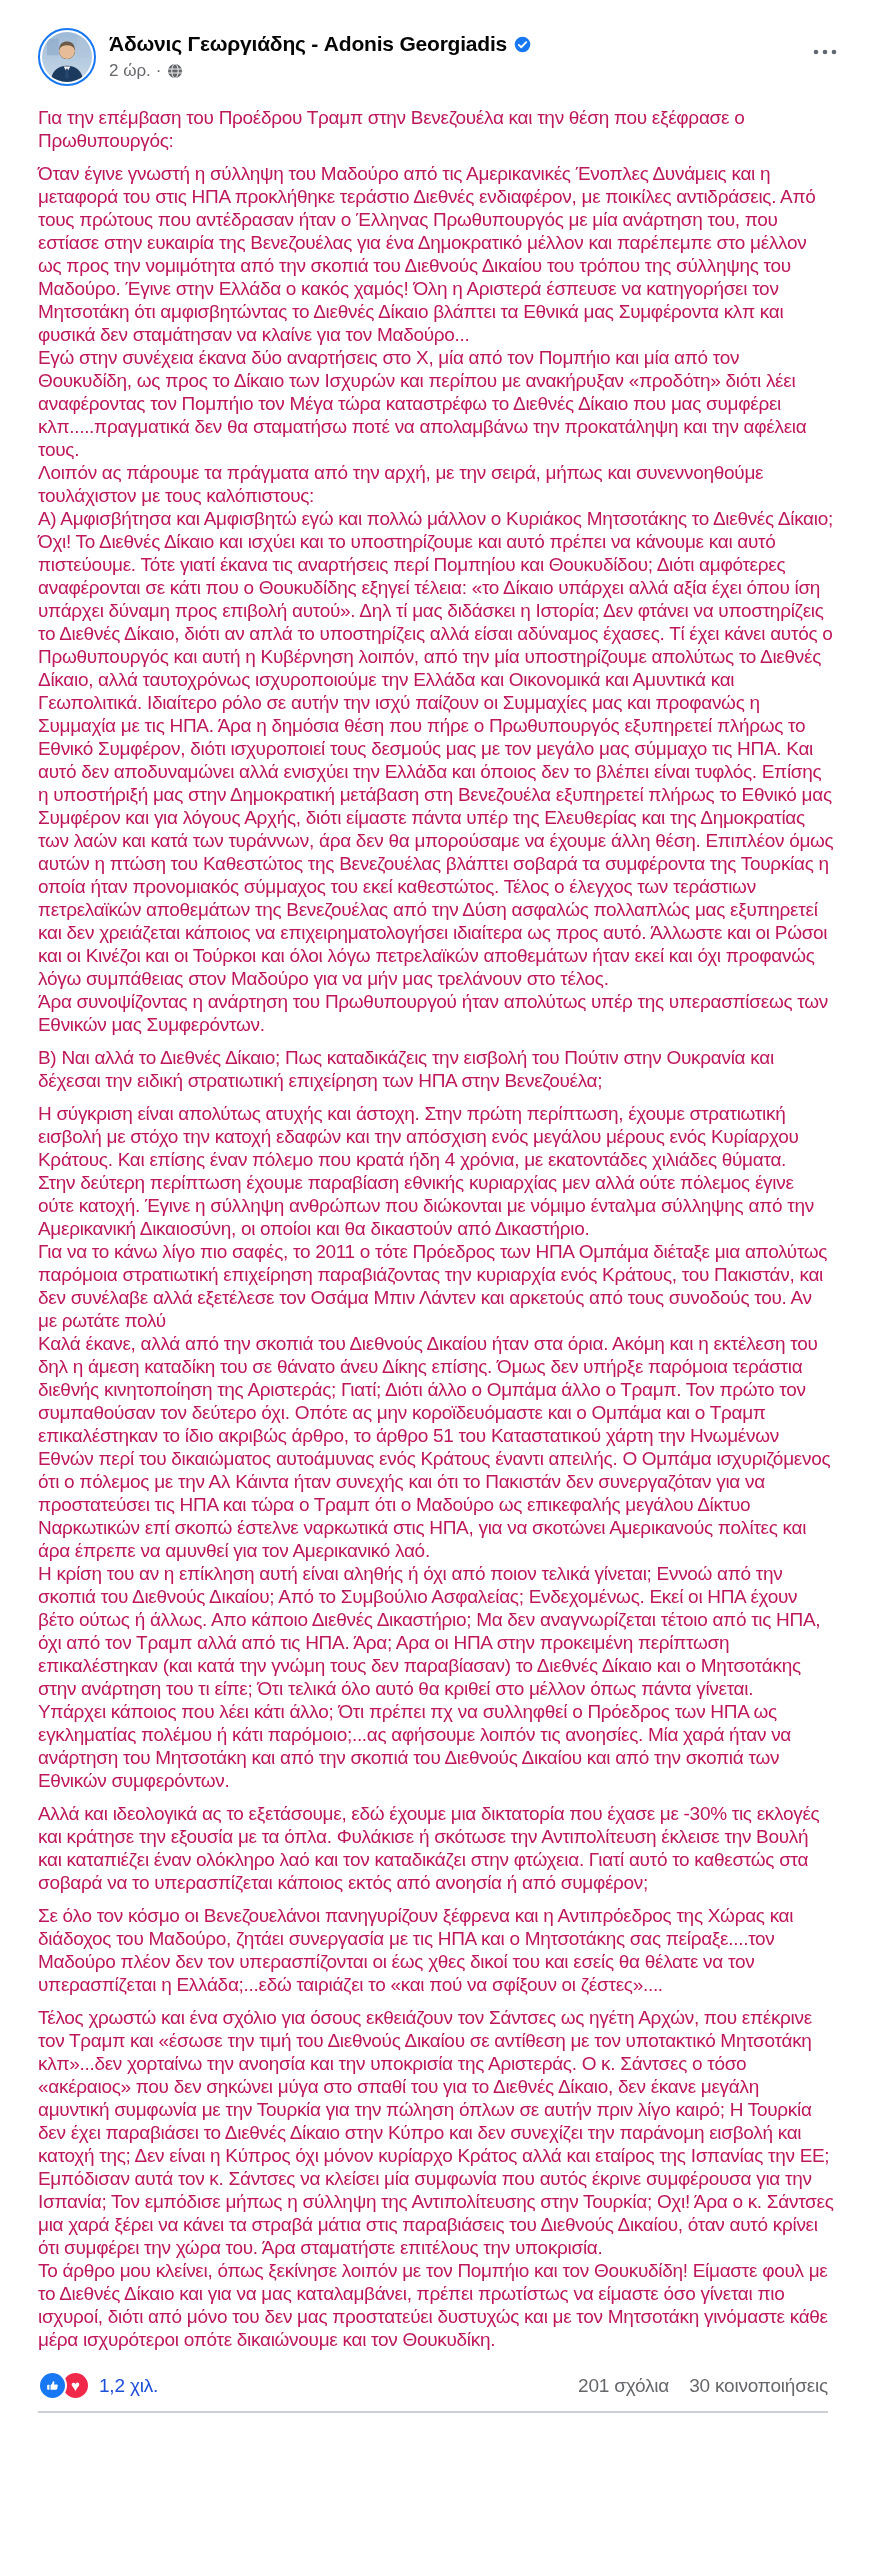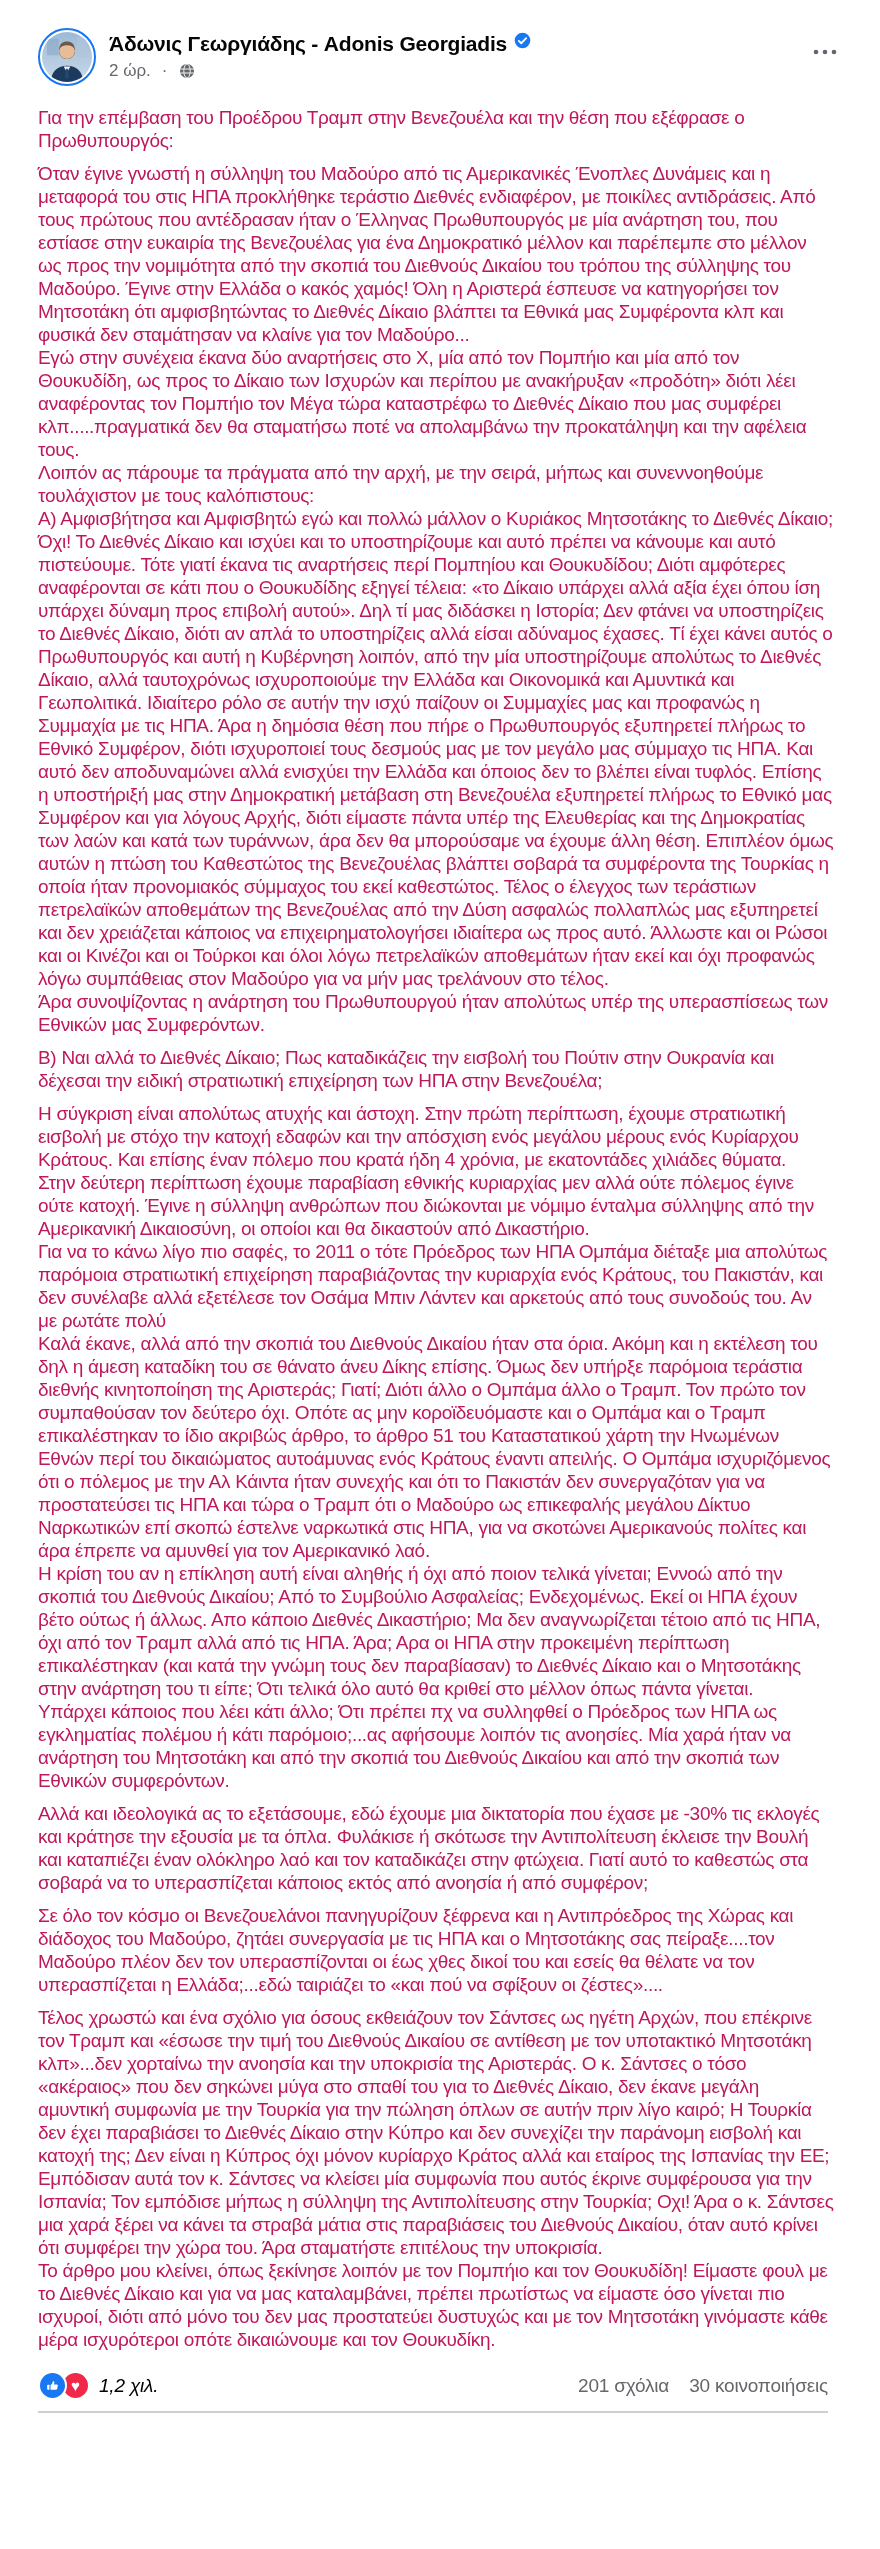--- a/index.html
+++ b/index.html
@@ -11,44 +11,44 @@
   }
   
   .post-header { display:flex; align-items:flex-start; padding:0 38px; }
   .avatar-ring {
     width:58px; height:58px; border-radius:50%;
     border:2.5px solid #1877f2; box-sizing:border-box; padding:2px;
     flex:0 0 auto; cursor:pointer; background:#fff;
   }
   .avatar-img { width:100%; height:100%; border-radius:50%; overflow:hidden; display:block; }
   .header-text { margin-left:13px; padding-top:4px; }
-  .author-row { display:flex; gap:7px; }
+  .author-row { display:flex; align-items:center; gap:7px; }
   .author-name { font-size:21px; font-weight:700; color:#050505; letter-spacing:-0.2px; cursor:pointer; }
   .verified { display:inline-flex; width:17px; height:17px; }
-  .meta-row { margin-top:5px; display:flex; align-items:center; gap:11px; font-size:17px; color:#65676b; }
+  .meta-row { margin-top:5px; display:flex; align-items:center; gap:5px; font-size:17px; color:#65676b; }
   .menu-dots { margin-left:auto; margin-top:10px; cursor:pointer; padding:4px; }
   
   .post-body { padding:20px 46px 0 38px; }
   .post-body p {
     margin:0 0 10px 0;
     font-size:19px; line-height:23px; letter-spacing:-0.3px;
     color:#be185d; white-space:pre-line;
   }
   
   .post-footer { margin:0 52px 0 38px; }
   .reactions-row { display:flex; align-items:center; padding:10px 0 11px 0; }
   .rx {
     width:25px; height:25px; border-radius:50%; border:2px solid #fff;
     display:flex; align-items:center; justify-content:center; box-sizing:content-box;
     cursor:pointer;
   }
   .rx-like { background:#1877f2; z-index:2; }
   .rx-love { background:#f0284a; margin-left:-6px; z-index:1; }
   .rx-love .heart { color:#fff; font-size:15px; line-height:1; transform:translateY(-0.5px); }
-  .reaction-count { margin-left:9px; font-size:19px; color:#000000; letter-spacing:-0.2px; cursor:pointer;font-style:italic; }
+  .reaction-count { margin-left:9px; font-size:19px; color:#1d4ed8; letter-spacing:-0.2px; cursor:pointer; }
   .counts-right { margin-left:auto; display:flex; gap:20px; font-size:19px; color:#65676b; letter-spacing:-0.2px; }
   .counts-right span { cursor:pointer; }
   .divider { border-top:1px solid #ccd0d5; height:0; }
   .actions-row { display:flex; padding:3px 0; }
   .action-btn {
     flex:1 1 0; display:flex; align-items:center; justify-content:center; gap:10px;
     background:none; border:none; border-radius:6px; padding:10px 0; margin:2px;
     font-family:inherit; font-size:19px; font-weight:600; color:#65676b; letter-spacing:-0.2px;
     cursor:pointer;
   }

